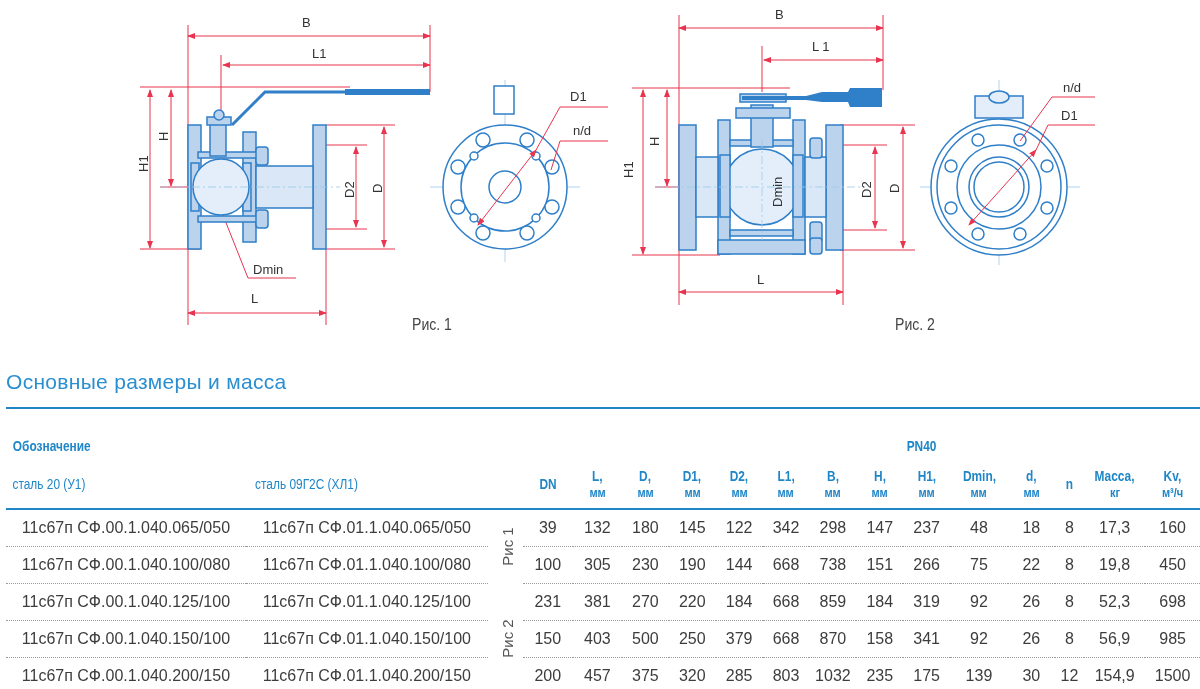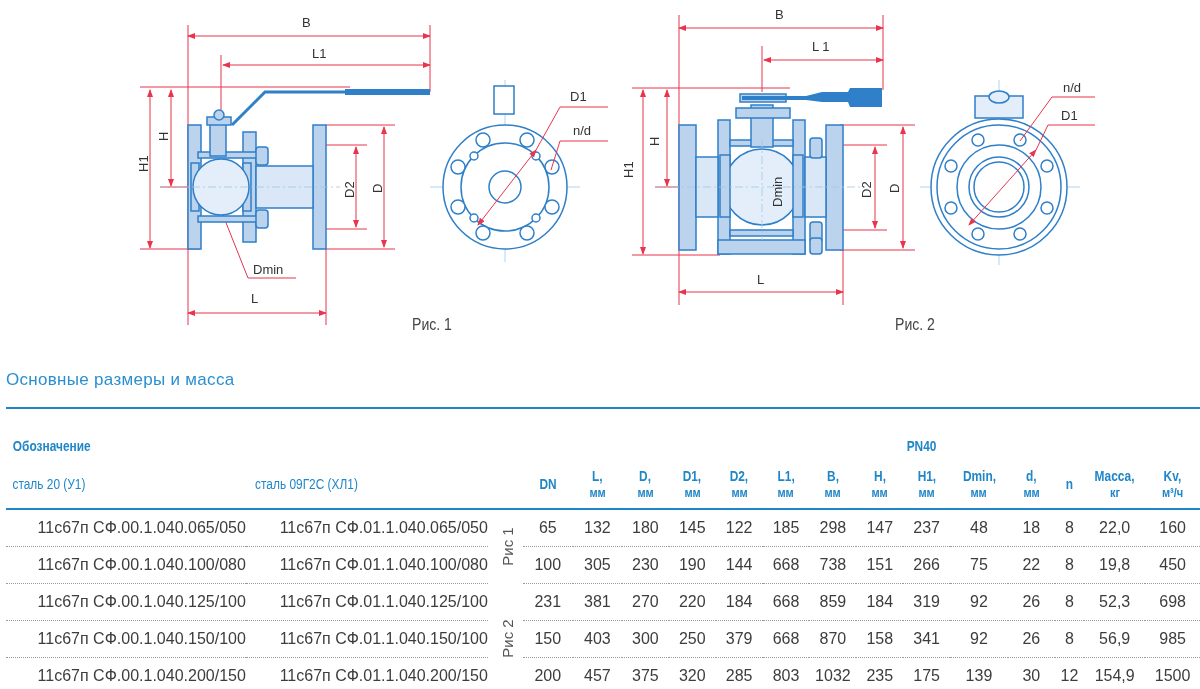--- a/index.html
+++ b/index.html
@@ -1,30 +1,30 @@
 <!DOCTYPE html>
 <html><head>
 <meta charset="utf-8">
 <style>
   html,body{margin:0;padding:0;background:#fff;}
   body{width:1200px;height:689px;position:relative;overflow:hidden;font-family:"Liberation Sans",sans-serif;color:#3a3a3a;}
   .figs{position:absolute;left:0;top:0;width:1200px;height:350px;}
   .figs svg{position:absolute;left:0;top:0;}
   .cap{position:absolute;font-size:16px;color:#444;font-family:"Liberation Sans",sans-serif;transform:scaleX(0.88);transform-origin:left top;}
-  .section-title{position:absolute;left:6px;top:370px;font-size:17px;color:#2a8fd0;font-weight:normal;letter-spacing:0.3px;}
+  .section-title{position:absolute;left:6px;top:370px;font-size:21px;color:#2a8fd0;font-weight:normal;letter-spacing:0.3px;}
   .rule{position:absolute;left:6px;right:0;height:2px;background:#1f86c8;}
   table{position:absolute;left:6px;top:432px;width:1194px;border-collapse:collapse;table-layout:fixed;}
   th,td{padding:0;white-space:nowrap;}
   .hdr th{color:#1f86c8;font-weight:bold;font-size:14px;font-stretch:condensed;}
   .c-txt{transform:scaleX(0.85);display:inline-block;}
   .r1 th{height:28px;vertical-align:middle;}
   .r2 th{height:48px;vertical-align:middle;border-bottom:2px solid #1f86c8;line-height:16px;}
   td{font-size:16px;color:#3d3d3d;height:36px;text-align:center;border-bottom:1px dotted #9a9a9a;}
   tr.last td{border-bottom:none;}
-  td.des{text-align:right;}
+  td.des{text-align:center;}
   td.fig{border-bottom:none;font-size:15px;color:#555;}
   td.fig span{display:inline-block;transform:rotate(-90deg);white-space:nowrap;}
   .left{text-align:left;}
   .sub{font-size:13px;}
 </style>
 </head>
 <body>
 
 <div class="figs">
 <svg width="1200" height="350" viewBox="0 0 1200 350">
@@ -274,33 +274,33 @@
       <th><span class="c-txt">n</span></th>
       <th><span class="c-txt">Масса,</span><br><span class="c-txt sub">кг</span></th>
       <th><span class="c-txt">Kv,</span><br><span class="c-txt sub">м³/ч</span></th>
     </tr>
   </thead>
   <tbody id="tbody">
       <tr>
         <td class="des"><span>11с67п СФ.00.1.040.065/050</span></td>
         <td class="des"><span>11с67п СФ.01.1.040.065/050</span></td>
         <td class="fig" rowspan="2"><span>Рис 1</span></td>
-        <td><span>65</span></td>
+        <td><span>39</span></td>
         <td><span>132</span></td>
         <td><span>180</span></td>
         <td><span>145</span></td>
         <td><span>122</span></td>
-        <td><span>185</span></td>
+        <td><span>342</span></td>
         <td><span>298</span></td>
         <td><span>147</span></td>
         <td><span>237</span></td>
         <td><span>48</span></td>
         <td><span>18</span></td>
         <td><span>8</span></td>
-        <td><span>22,0</span></td>
+        <td><span>17,3</span></td>
         <td><span>160</span></td>
       </tr>
       <tr class="sep">
         <td class="des"><span>11с67п СФ.00.1.040.100/080</span></td>
         <td class="des"><span>11с67п СФ.01.1.040.100/080</span></td>
         <td><span>100</span></td>
         <td><span>305</span></td>
         <td><span>230</span></td>
         <td><span>190</span></td>
         <td><span>144</span></td>
@@ -331,21 +331,21 @@
         <td><span>26</span></td>
         <td><span>8</span></td>
         <td><span>52,3</span></td>
         <td><span>698</span></td>
       </tr>
       <tr>
         <td class="des"><span>11с67п СФ.00.1.040.150/100</span></td>
         <td class="des"><span>11с67п СФ.01.1.040.150/100</span></td>
         <td><span>150</span></td>
         <td><span>403</span></td>
-        <td><span>300</span></td>
+        <td><span>500</span></td>
         <td><span>250</span></td>
         <td><span>379</span></td>
         <td><span>668</span></td>
         <td><span>870</span></td>
         <td><span>158</span></td>
         <td><span>341</span></td>
         <td><span>92</span></td>
         <td><span>26</span></td>
         <td><span>8</span></td>
         <td><span>56,9</span></td>

